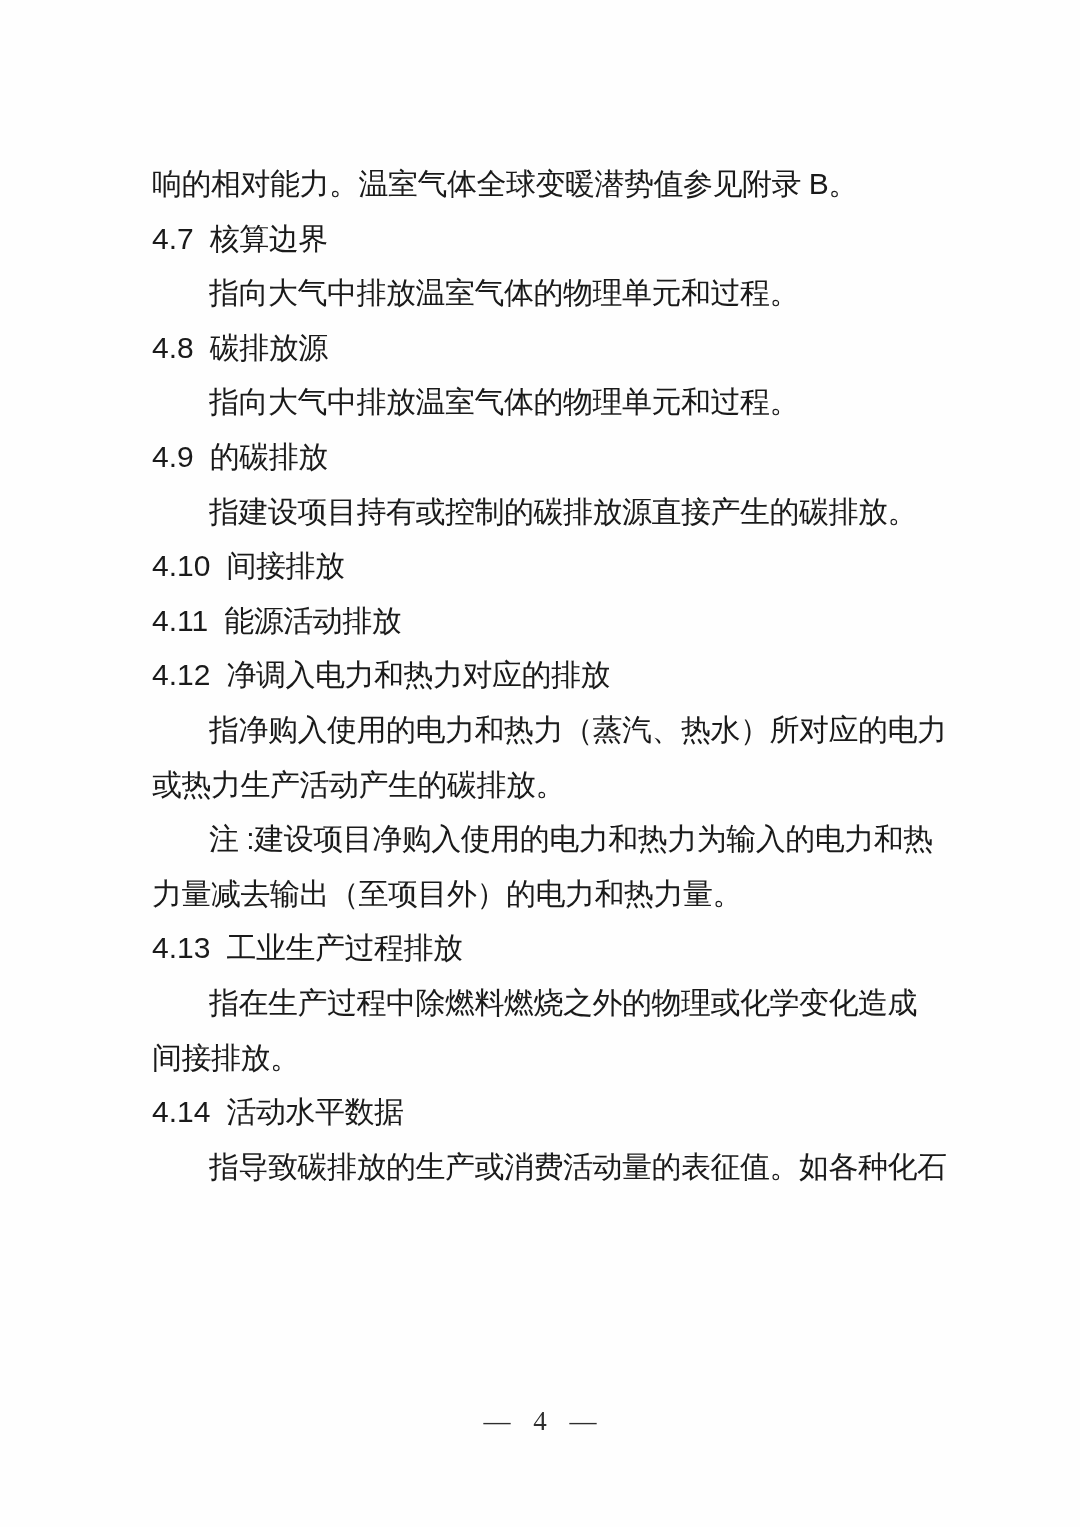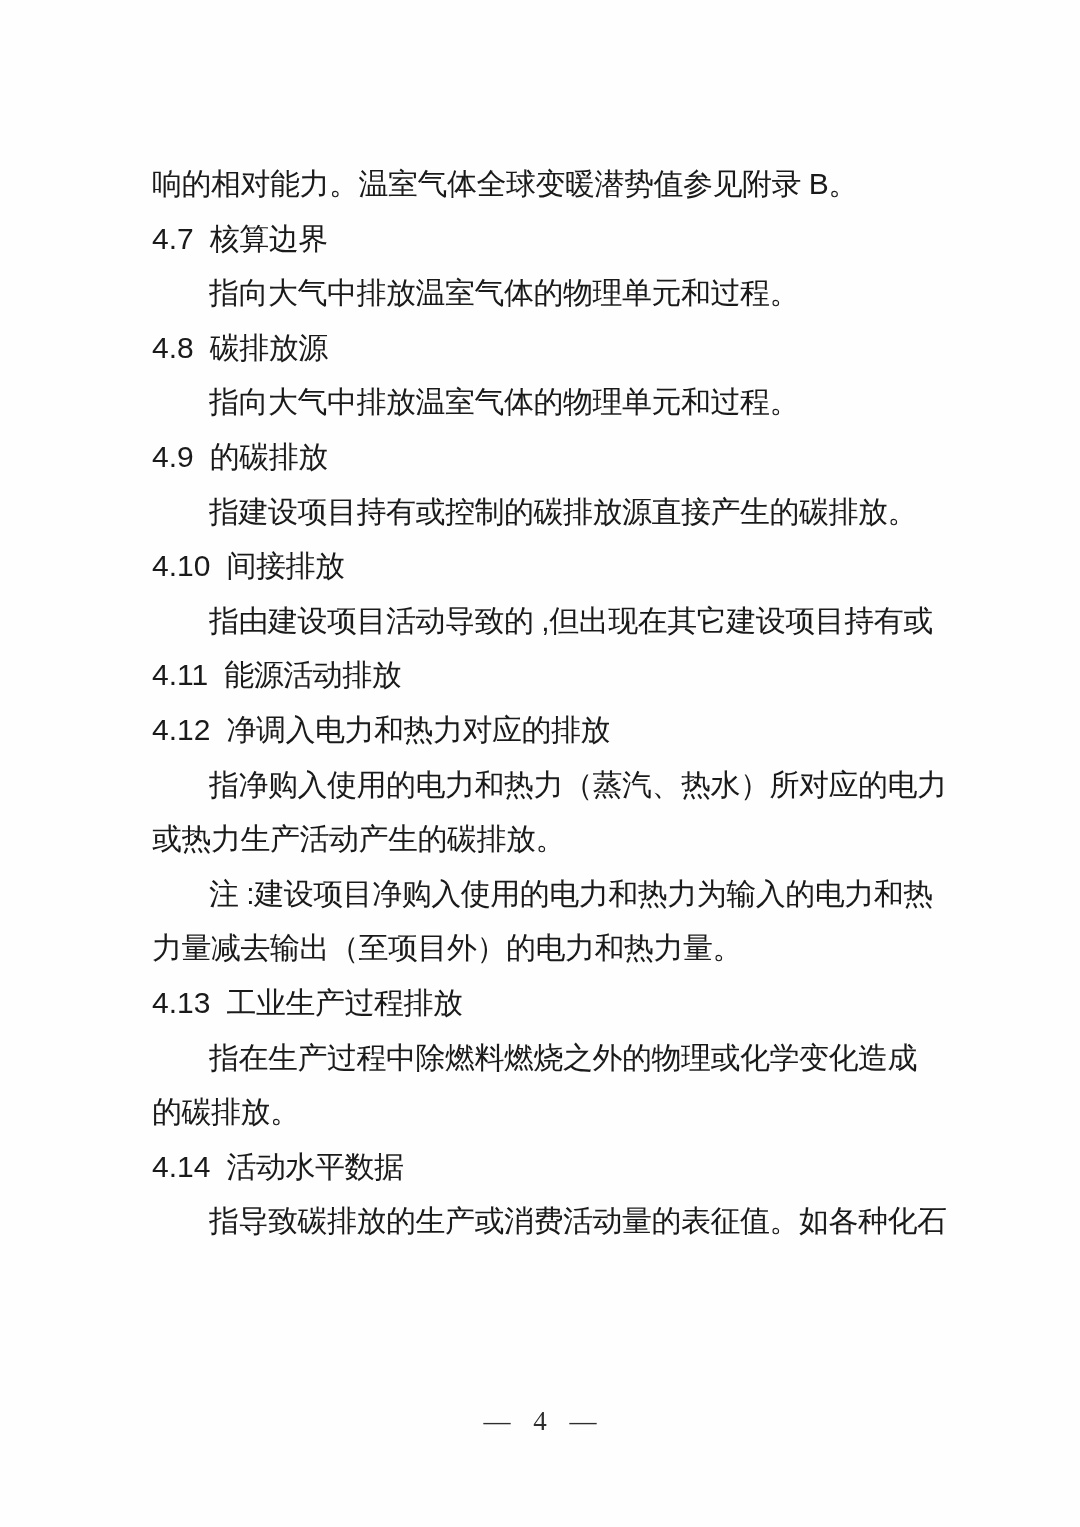--- a/index.html
+++ b/index.html
@@ -61,29 +61,28 @@
 <main class="page">
   <section class="content" id="doc-lines">
       <div class="line flush">响的相对能力。温室气体全球变暖潜势值参见附录 B。</div>
       <div class="line heading"><span class="num">4.7</span><span class="title">核算边界</span></div>
       <div class="line indent">指向大气中排放温室气体的物理单元和过程。</div>
       <div class="line heading"><span class="num">4.8</span><span class="title">碳排放源</span></div>
       <div class="line indent">指向大气中排放温室气体的物理单元和过程。</div>
       <div class="line heading"><span class="num">4.9</span><span class="title">的碳排放</span></div>
       <div class="line indent">指建设项目持有或控制的碳排放源直接产生的碳排放。</div>
       <div class="line heading"><span class="num">4.10</span><span class="title">间接排放</span></div>
-      <div class="line indent">指由建设项目活动导致的 ,但出现在其它建设项目持有或</div>
       <div class="line heading"><span class="num">4.11</span><span class="title">能源活动排放</span></div>
       <div class="line heading"><span class="num">4.12</span><span class="title">净调入电力和热力对应的排放</span></div>
       <div class="line indent">指净购入使用的电力和热力（蒸汽、热水）所对应的电力</div>
       <div class="line flush">或热力生产活动产生的碳排放。</div>
       <div class="line indent">注 :建设项目净购入使用的电力和热力为输入的电力和热</div>
       <div class="line flush">力量减去输出（至项目外）的电力和热力量。</div>
       <div class="line heading"><span class="num">4.13</span><span class="title">工业生产过程排放</span></div>
       <div class="line indent">指在生产过程中除燃料燃烧之外的物理或化学变化造成</div>
-      <div class="line flush">的碳排放。</div>
+      <div class="line flush">间接排放。</div>
       <div class="line heading"><span class="num">4.14</span><span class="title">活动水平数据</span></div>
       <div class="line indent">指导致碳排放的生产或消费活动量的表征值。如各种化石</div>
     </section>
   <footer class="footer">
     <span>— 4 —</span>
   </footer>
 </main>
 
 </body></html>

